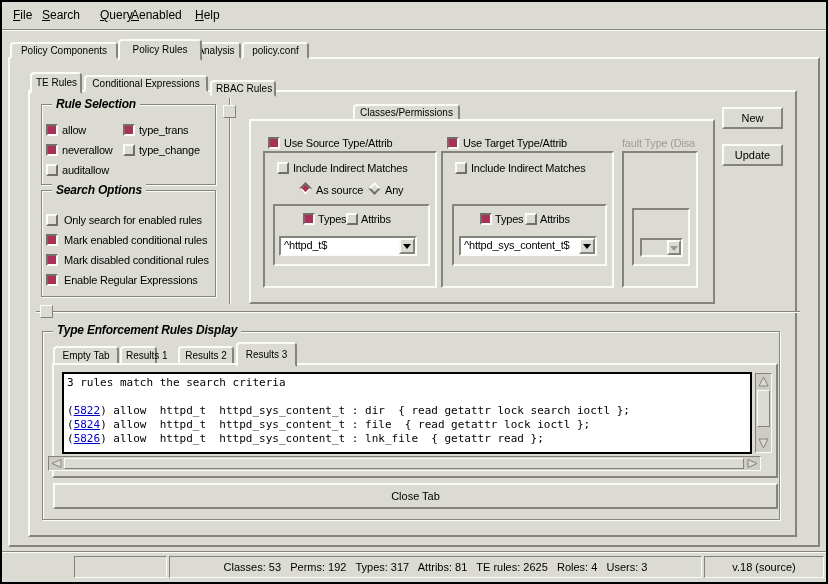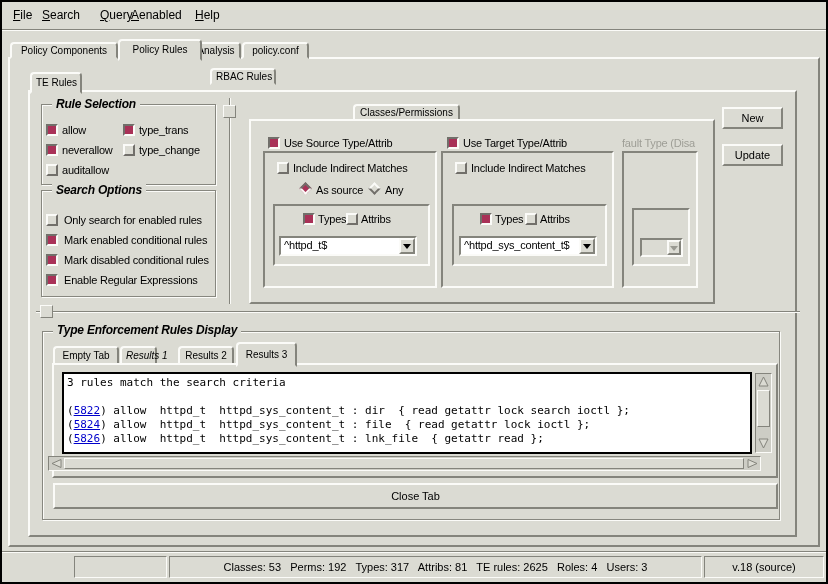--- a/index.html
+++ b/index.html
@@ -81,21 +81,24 @@
       <span class="tlbl">Analysis</span>
     </div>
   <div class="tab" style="left:240px;top:40px;width:67px;height:17px;">
       <span class="tlbl">policy.conf</span>
     </div>
   <div class="panel raised" style="left:6px;top:55px;width:812px;height:490px;"></div>
 
   <div class="tab active" style="left:28px;top:70px;width:52px;height:22px;z-index:4;">
       <span class="tlbl">TE Rules</span>
     </div>
-  <div class="tab" style="left:208px;top:66px;width:66px;height:17px;">
+  <div class="tab" style="left:82px;top:73px;width:124px;height:17px;">
+      <span class="tlbl">Conditional Expressions</span>
+    </div>
+  <div class="tab" style="left:208px;top:78px;width:66px;height:17px;">
       <span class="tlbl">RBAC Rules</span>
     </div>
   <div class="panel raised" style="left:26px;top:88px;width:769px;height:447px;z-index:2;"></div>
 
   <div class="abs groovebox" style="left:39px;top:102px;width:175px;height:81px;z-index:5;"></div>
   <div class="lbl title" style="left:50px;top:96px;z-index:6;">Rule Selection</div>
   <span class="cb on" style="left:44px;top:122px;z-index:6;"></span>
   <div class="lbl" style="left:60px;top:122px;z-index:6;">allow</div>
   <span class="cb on" style="left:121px;top:122px;z-index:6;"></span>
   <div class="lbl" style="left:137px;top:122px;z-index:6;">type_trans</div>
@@ -188,21 +191,21 @@
 
   <div class="groove-h" style="left:34px;top:309px;width:764px;z-index:5;"></div>
   <div class="handle" style="left:38px;top:303px;z-index:6;"></div>
 
   <div class="abs groovebox" style="left:40px;top:329px;width:738px;height:189px;z-index:5;"></div>
   <div class="lbl title" style="left:51px;top:322px;z-index:6;">Type Enforcement Rules Display</div>
 
   <div class="tab" style="left:51px;top:344px;width:66px;height:19px;z-index:6;">
       <span class="tlbl">Empty Tab</span>
     </div>
-  <div class="tab" style="left:118px;top:344px;width:37px;height:19px;z-index:6;font-style:italic;">
+  <div class="tab" style="left:118px;top:344px;width:37px;height:19px;z-index:6;">
       <span class="tlbl">Results 1</span>
     </div>
   <div class="tab" style="left:176px;top:344px;width:56px;height:19px;z-index:6;">
       <span class="tlbl">Results 2</span>
     </div>
   <div class="tab active" style="left:234px;top:340px;width:61px;height:25px;z-index:7;">
       <span class="tlbl">Results 3</span>
     </div>
   <div class="panel raised" style="left:50px;top:361px;width:726px;height:115px;z-index:6;"></div>
 

